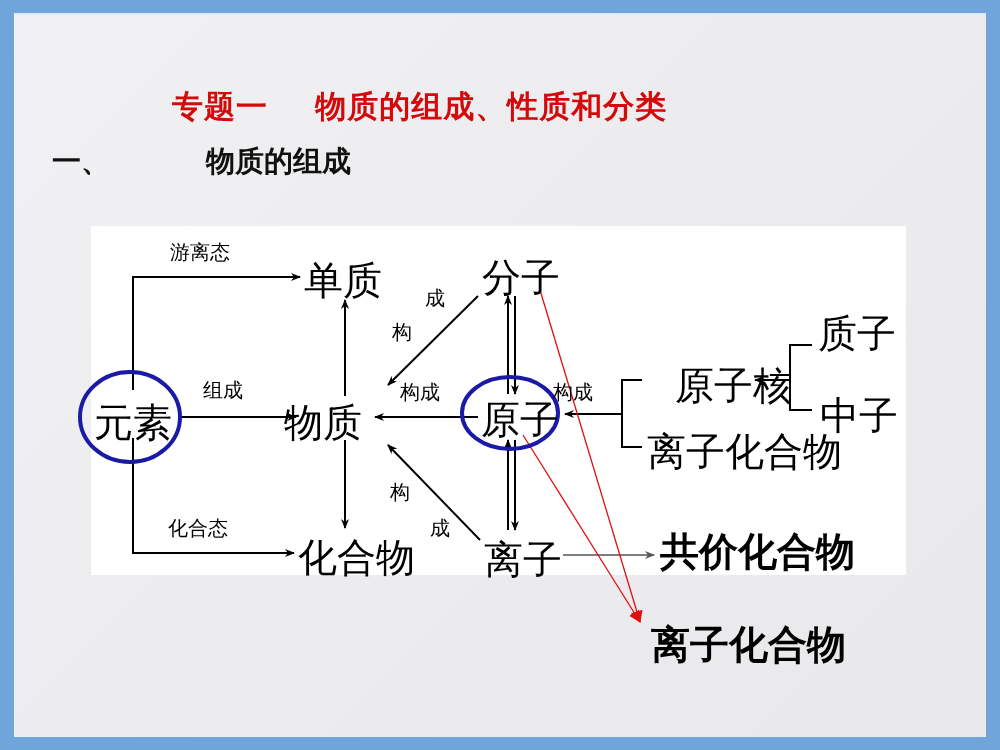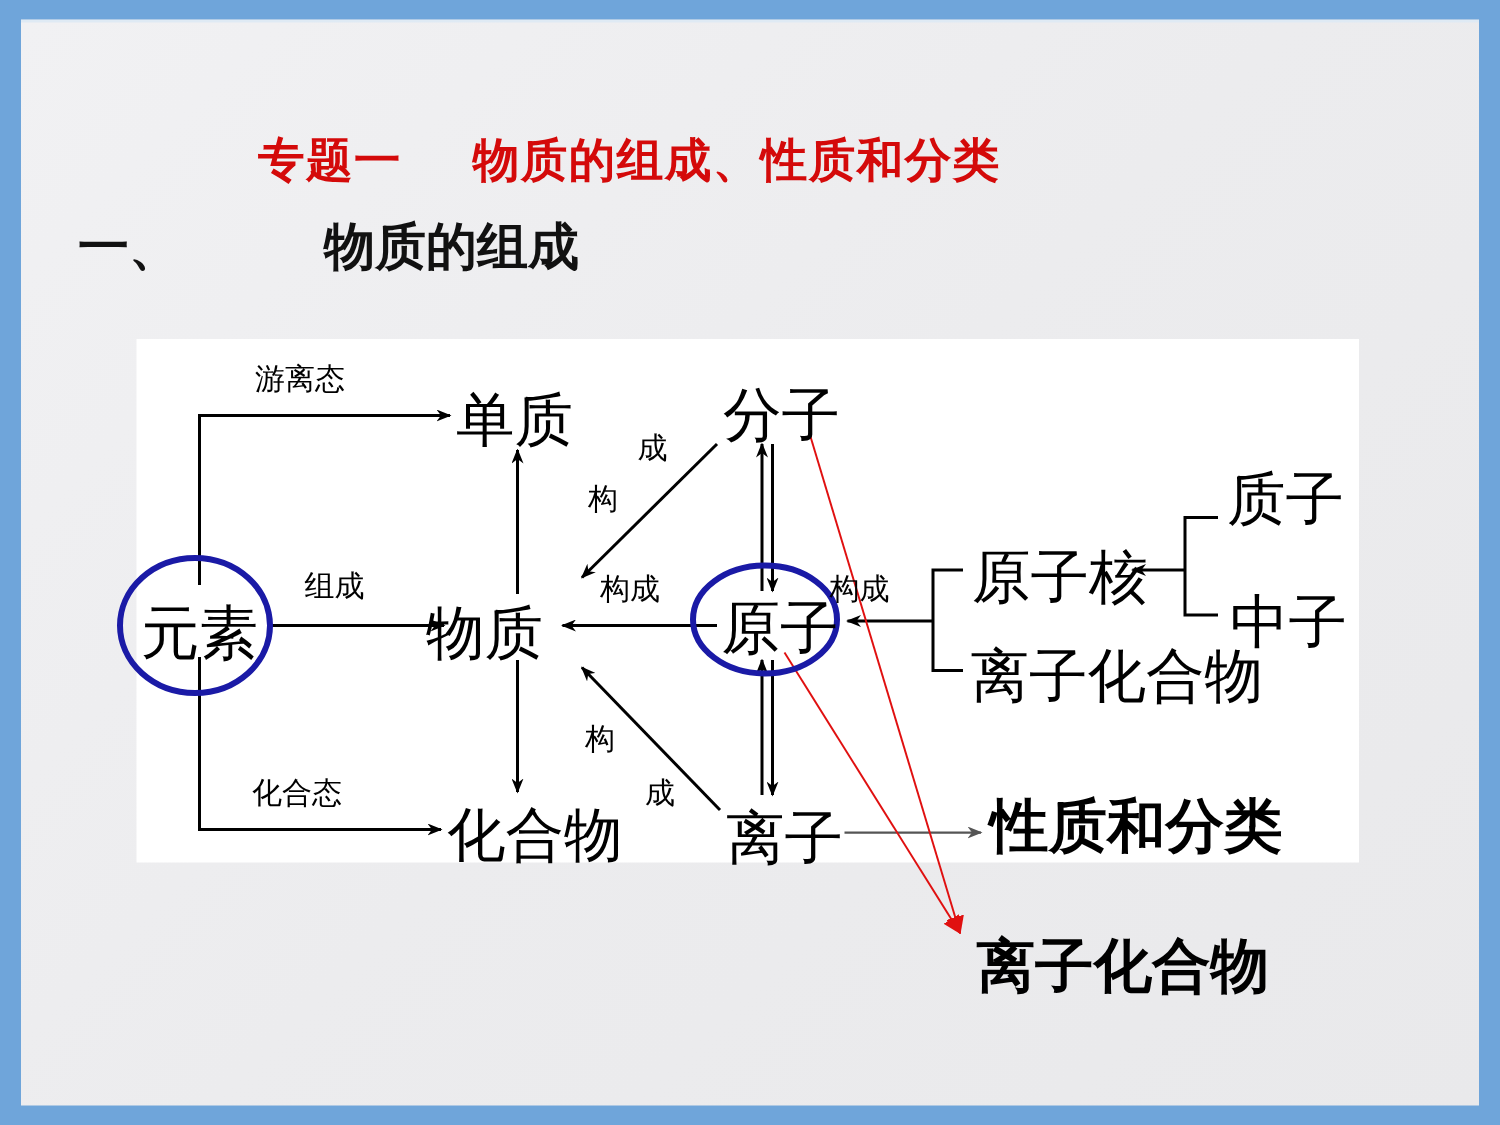--- a/index.html
+++ b/index.html
@@ -3,21 +3,21 @@
 <meta charset="utf-8">
 <style>
   html, body { margin:0; padding:0; }
   body { width:1000px; height:750px; background:#6fa5da; position:relative; overflow:hidden;
          font-family:"DejaVu Serif", serif; }
   .slide { position:absolute; left:14px; top:13px; width:972px; height:724px;
            background:linear-gradient(135deg,#f1f1f3 0%,#ececee 50%,#e9e9eb 100%);
            box-shadow: inset 0 2px 0 #dfeaf4; }
   .title { position:absolute; left:172px; top:86px; font-size:31px; color:#d40a0a; font-weight:bold;
            letter-spacing:1px; white-space:pre; font-family:"DejaVu Serif", serif;text-align:right; }
-  .subtitle { position:absolute; left:52px; top:142px; font-size:34px; color:#111; font-weight:bold; white-space:pre;
+  .subtitle { position:absolute; left:52px; top:142px; font-size:29px; color:#111; font-weight:bold; white-space:pre;
               font-family:"DejaVu Serif", serif; }
   .box { position:absolute; left:91px; top:226px; width:815px; height:349px; background:#fff; }
   .lbl { position:absolute; color:#000; white-space:nowrap; line-height:1; font-family:"DejaVu Serif", serif; }
   .lg { font-size:39px; }
   .md { font-size:20px; }
   .bold { font-weight:bold; }
   svg { position:absolute; left:0; top:0; }
 </style>
 </head>
 <body>
@@ -81,25 +81,25 @@
   <ellipse cx="510" cy="413" rx="48" ry="36" fill="none" stroke="#1a1aa6" stroke-width="4"></ellipse>
 </svg>
 
 <div class="lbl lg" style="left:94px;top:403px">元素</div>
 <div class="lbl lg" style="left:304px;top:261px">单质</div>
 <div class="lbl lg" style="left:284px;top:403px">物质</div>
 <div class="lbl lg" style="left:298px;top:538px">化合物</div>
 <div class="lbl lg" style="left:482px;top:258px">分子</div>
 <div class="lbl lg" style="left:481px;top:400px">原子</div>
 <div class="lbl lg" style="left:484px;top:540px">离子</div>
-<div class="lbl lg" style="left:648px;top:366px">原子核</div>
+<div class="lbl lg" style="left:675px;top:366px">原子核</div>
 <div class="lbl lg" style="left:647px;top:432px">离子化合物</div>
 <div class="lbl lg" style="left:818px;top:314px">质子</div>
 <div class="lbl lg" style="left:820px;top:396px">中子</div>
-<div class="lbl lg bold" style="left:660px;top:532px">性质和分类</div>
+<div class="lbl lg bold" style="left:660px;top:532px">共价化合物</div>
 <div class="lbl lg bold" style="left:651px;top:625px">离子化合物</div>
 
 <div class="lbl md" style="left:170px;top:242px">游离态</div>
 <div class="lbl md" style="left:203px;top:380px">组成</div>
 <div class="lbl md" style="left:168px;top:518px">化合态</div>
 <div class="lbl md" style="left:400px;top:382px">构成</div>
 <div class="lbl md" style="left:553px;top:382px">构成</div>
 <div class="lbl md" style="left:392px;top:322px">构</div>
 <div class="lbl md" style="left:425px;top:288px">成</div>
 <div class="lbl md" style="left:390px;top:482px">构</div>

